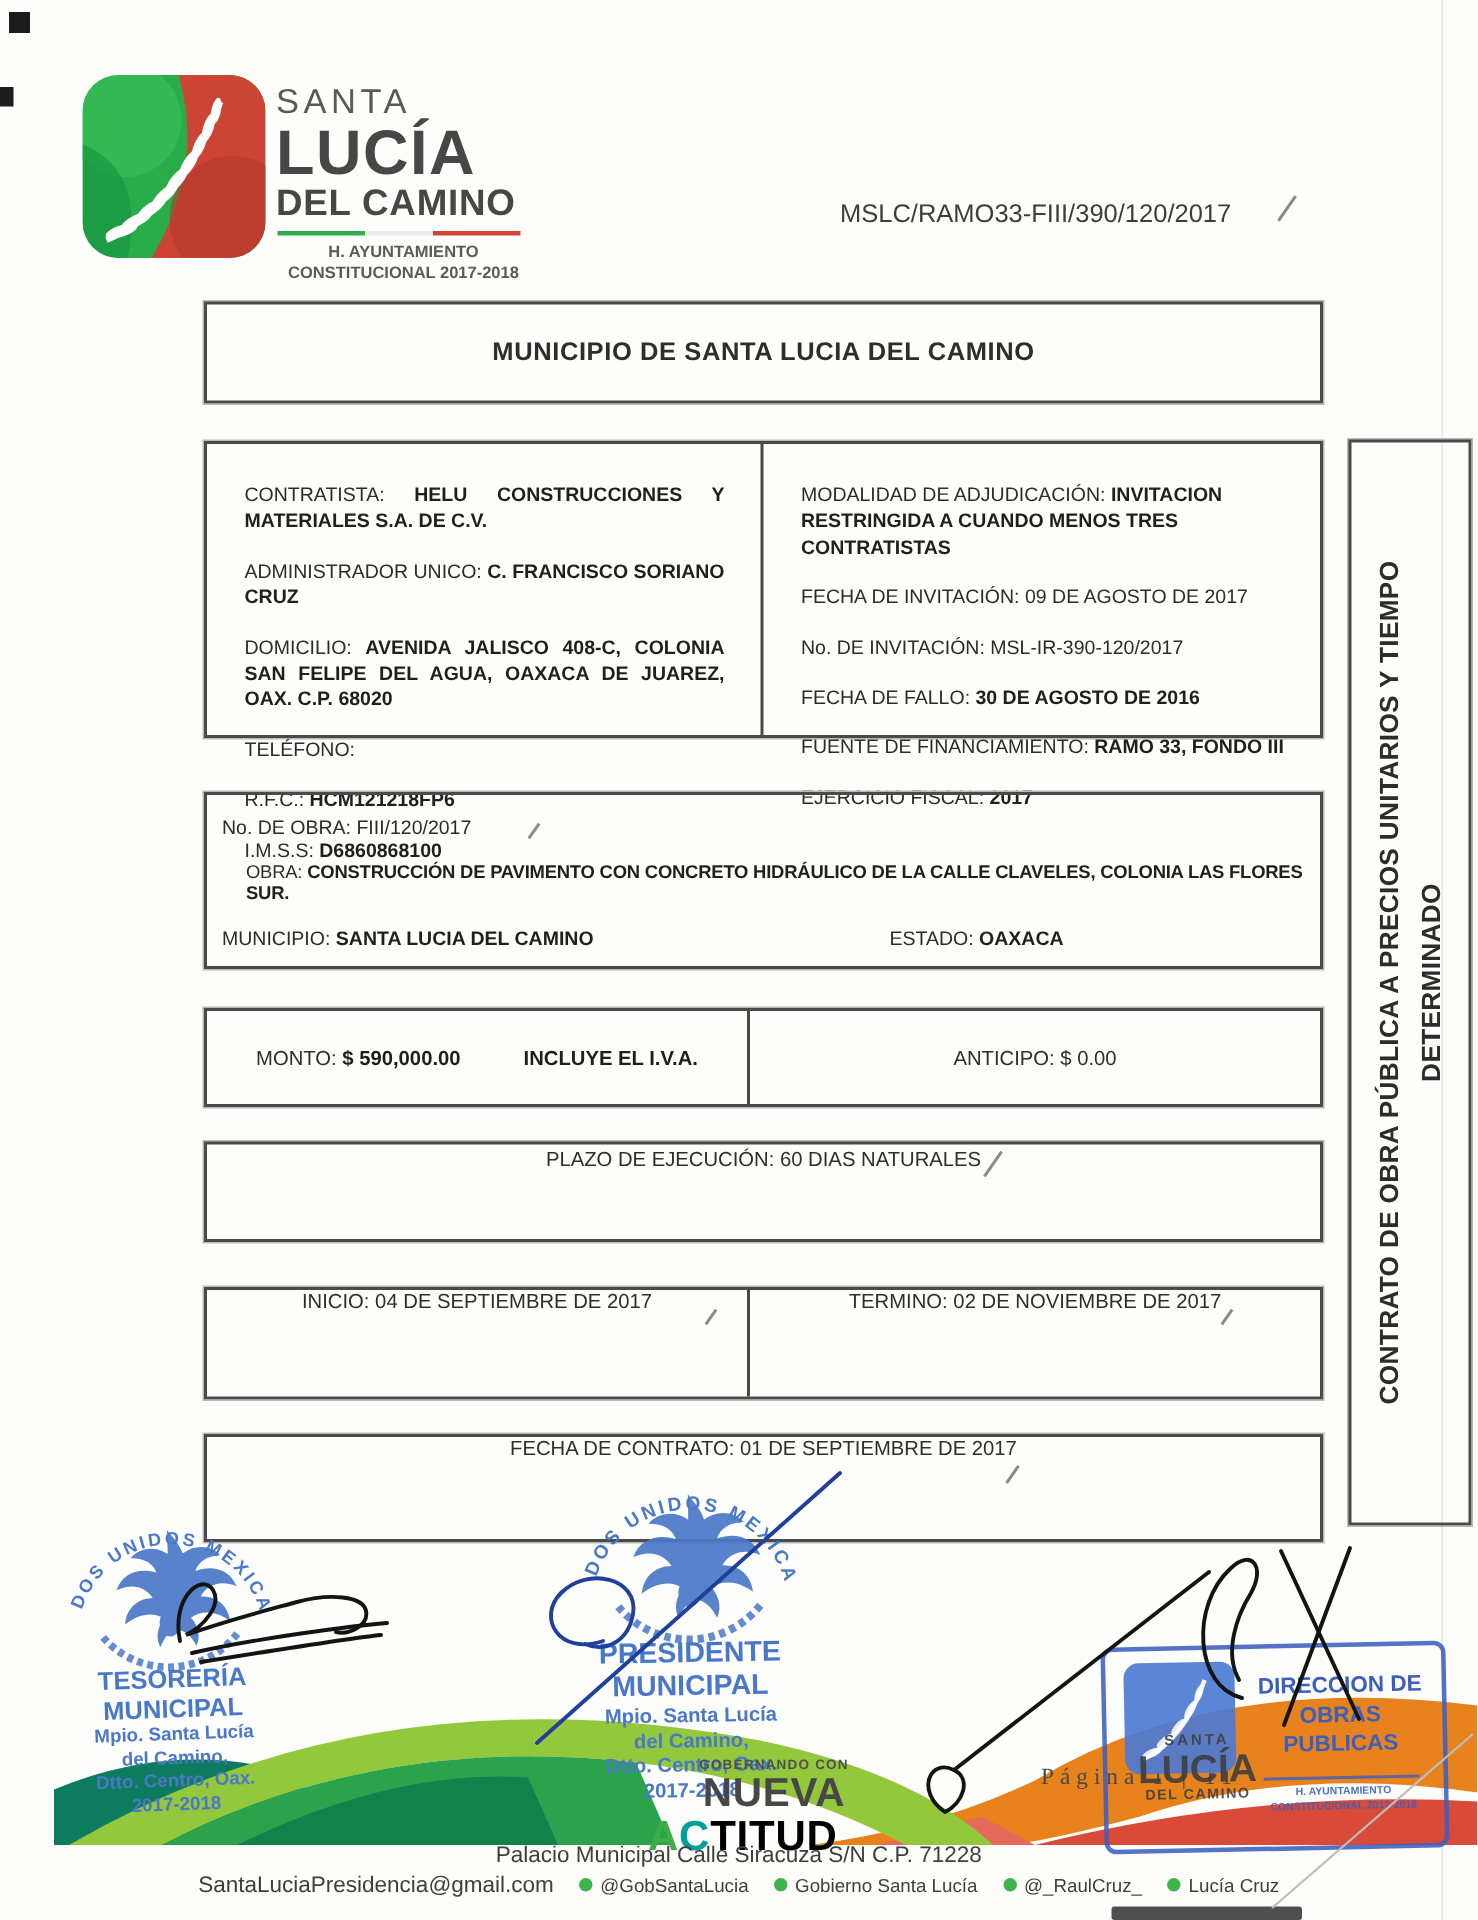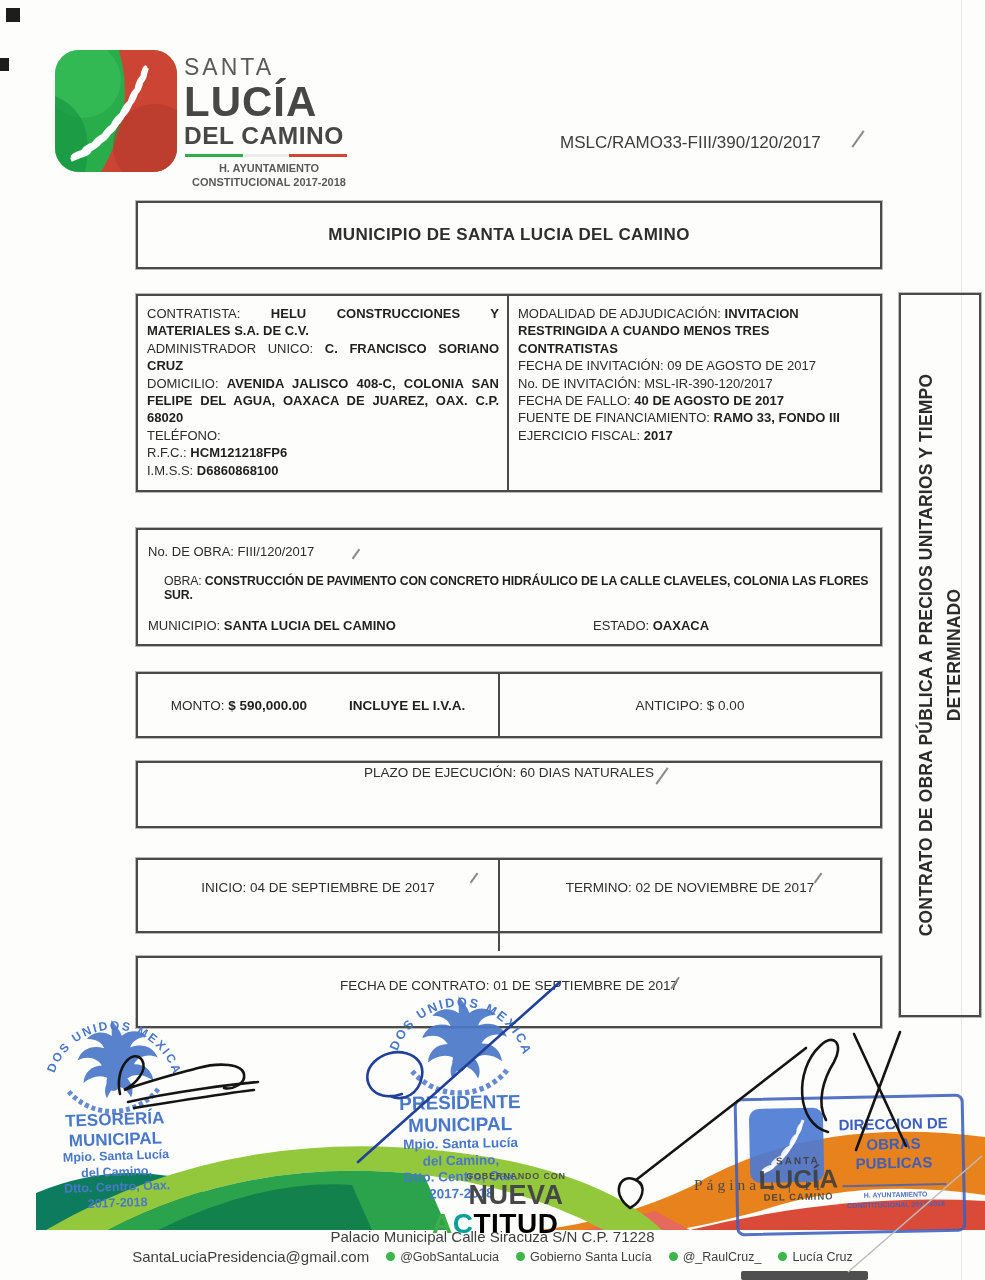--- a/index.html
+++ b/index.html
@@ -19,21 +19,21 @@
   .lt-sub{font-size:11px;font-weight:600;color:#5a5a5a;text-align:center;width:170px;line-height:1.35;}
   .reference{position:absolute;left:560px;top:133px;font-size:17px;color:#3d3d3d;}
   
   .title-box{left:136px;top:201px;width:742px;height:64px;}
   .title-box .t{font-size:17px;font-weight:bold;letter-spacing:.4px;color:#2d2d2d;}
   
   .info-box{left:136px;top:294px;width:742px;height:194px;display:flex;}
   .info-col{font-size:13px;line-height:17.4px;padding:9px 8px 6px 9px;color:#2b2b2b;}
   .info-col.l{width:352px;border-right:2px solid #4a4a4a;text-align:justify;}
   .info-col.r{flex:1;}
-  .info-col p{margin:0;}
+  .info-col p{margin:16px;}
   .lbl{font-weight:400;}
   .val-b{font-weight:bold;color:#1f1f1f;}
   .val-r{font-weight:400;}
   
   .side-box{left:899px;top:293px;width:78px;height:720px;}
   .side-text{position:absolute;left:50%;top:50%;width:575px;transform:translate(-50%,-50%) rotate(-90deg);
              text-align:center;font-weight:bold;font-size:17.5px;line-height:1.6;color:#2c2c2c;letter-spacing:.2px;}
   
   .work-box{left:136px;top:528px;width:742px;height:114px;font-size:13px;color:#2b2b2b;}
   .work-box .row1{margin:14px 0 0 10px;}
@@ -41,21 +41,21 @@
   .work-box .row3{margin:16px 0 0 10px;display:flex;}
   .work-box .estado{position:absolute;left:455px;}
   
   .amount-box{left:136px;top:672px;width:742px;height:62px;display:flex;}
   .cell-l{width:360px;border-right:2px solid #4a4a4a;}
   .cell-r{flex:1;border-radius:28px;}
   .gap30{display:inline-block;width:42px;}
   .plazo-box{left:136px;top:761px;width:742px;height:63px;}
   .se-box{left:136px;top:858px;width:742px;height:71px;display:flex;}
   .fecha-box{left:136px;top:956px;width:742px;height:68px;}
-  .se-box .center-line,.fecha-box .center-line{align-items:flex-start;padding-top:20px;}
+  .se-box .center-line,.fecha-box .center-line{align-items:flex-start;}
   
   .tick{position:absolute;width:20px;height:2px;background:#8b8b8b;transform:rotate(-55deg);}
   .scan-sq{position:absolute;background:#1d1d1d;}
   
   .stamp{position:absolute;color:#4a78c8;text-align:center;}
   .stamp .st-title{font-weight:800;line-height:1.15;}
   .stamp .st-line{font-weight:700;line-height:1.25;}
   .tes-stamp{left:14px;top:984px;width:200px;transform:rotate(-2deg);}
   .tes-stamp .st-title{font-size:17px;}
   .tes-stamp .st-line{font-size:12.5px;}
@@ -147,21 +147,21 @@
     <p><span class="lbl">ADMINISTRADOR UNICO:</span> <span class="val-b">C. FRANCISCO SORIANO CRUZ</span></p>
     <p><span class="lbl">DOMICILIO:</span> <span class="val-b">AVENIDA JALISCO 408-C, COLONIA SAN FELIPE DEL AGUA, OAXACA DE JUAREZ, OAX. C.P. 68020</span></p>
     <p><span class="lbl">TELÉFONO:</span> <span class="val-b"></span></p>
     <p><span class="lbl">R.F.C.:</span> <span class="val-b">HCM121218FP6</span></p>
     <p><span class="lbl">I.M.S.S:</span> <span class="val-b">D6860868100</span></p>
   </div>
   <div class="info-col r">
     <p><span class="lbl">MODALIDAD DE ADJUDICACIÓN:</span> <span class="val-b">INVITACION RESTRINGIDA A CUANDO MENOS TRES CONTRATISTAS</span></p>
     <p><span class="lbl">FECHA DE INVITACIÓN:</span> <span class="val-r">09 DE AGOSTO DE 2017</span></p>
     <p><span class="lbl">No. DE INVITACIÓN:</span> <span class="val-r">MSL-IR-390-120/2017</span></p>
-    <p><span class="lbl">FECHA DE FALLO:</span> <span class="val-b">40 DE AGOSTO DE 2017</span></p>
+    <p><span class="lbl">FECHA DE FALLO:</span> <span class="val-b">30 DE AGOSTO DE 2016</span></p>
     <p><span class="lbl">FUENTE DE FINANCIAMIENTO:</span> <span class="val-b">RAMO 33, FONDO III</span></p>
     <p><span class="lbl">EJERCICIO FISCAL:</span> <span class="val-b">2017</span></p>
   </div>
 </div>
 
 <div class="dbox side-box">
   <div class="side-text">CONTRATO DE OBRA PÚBLICA A PRECIOS UNITARIOS Y TIEMPO DETERMINADO</div>
 </div>
 
 <div class="dbox work-box">

